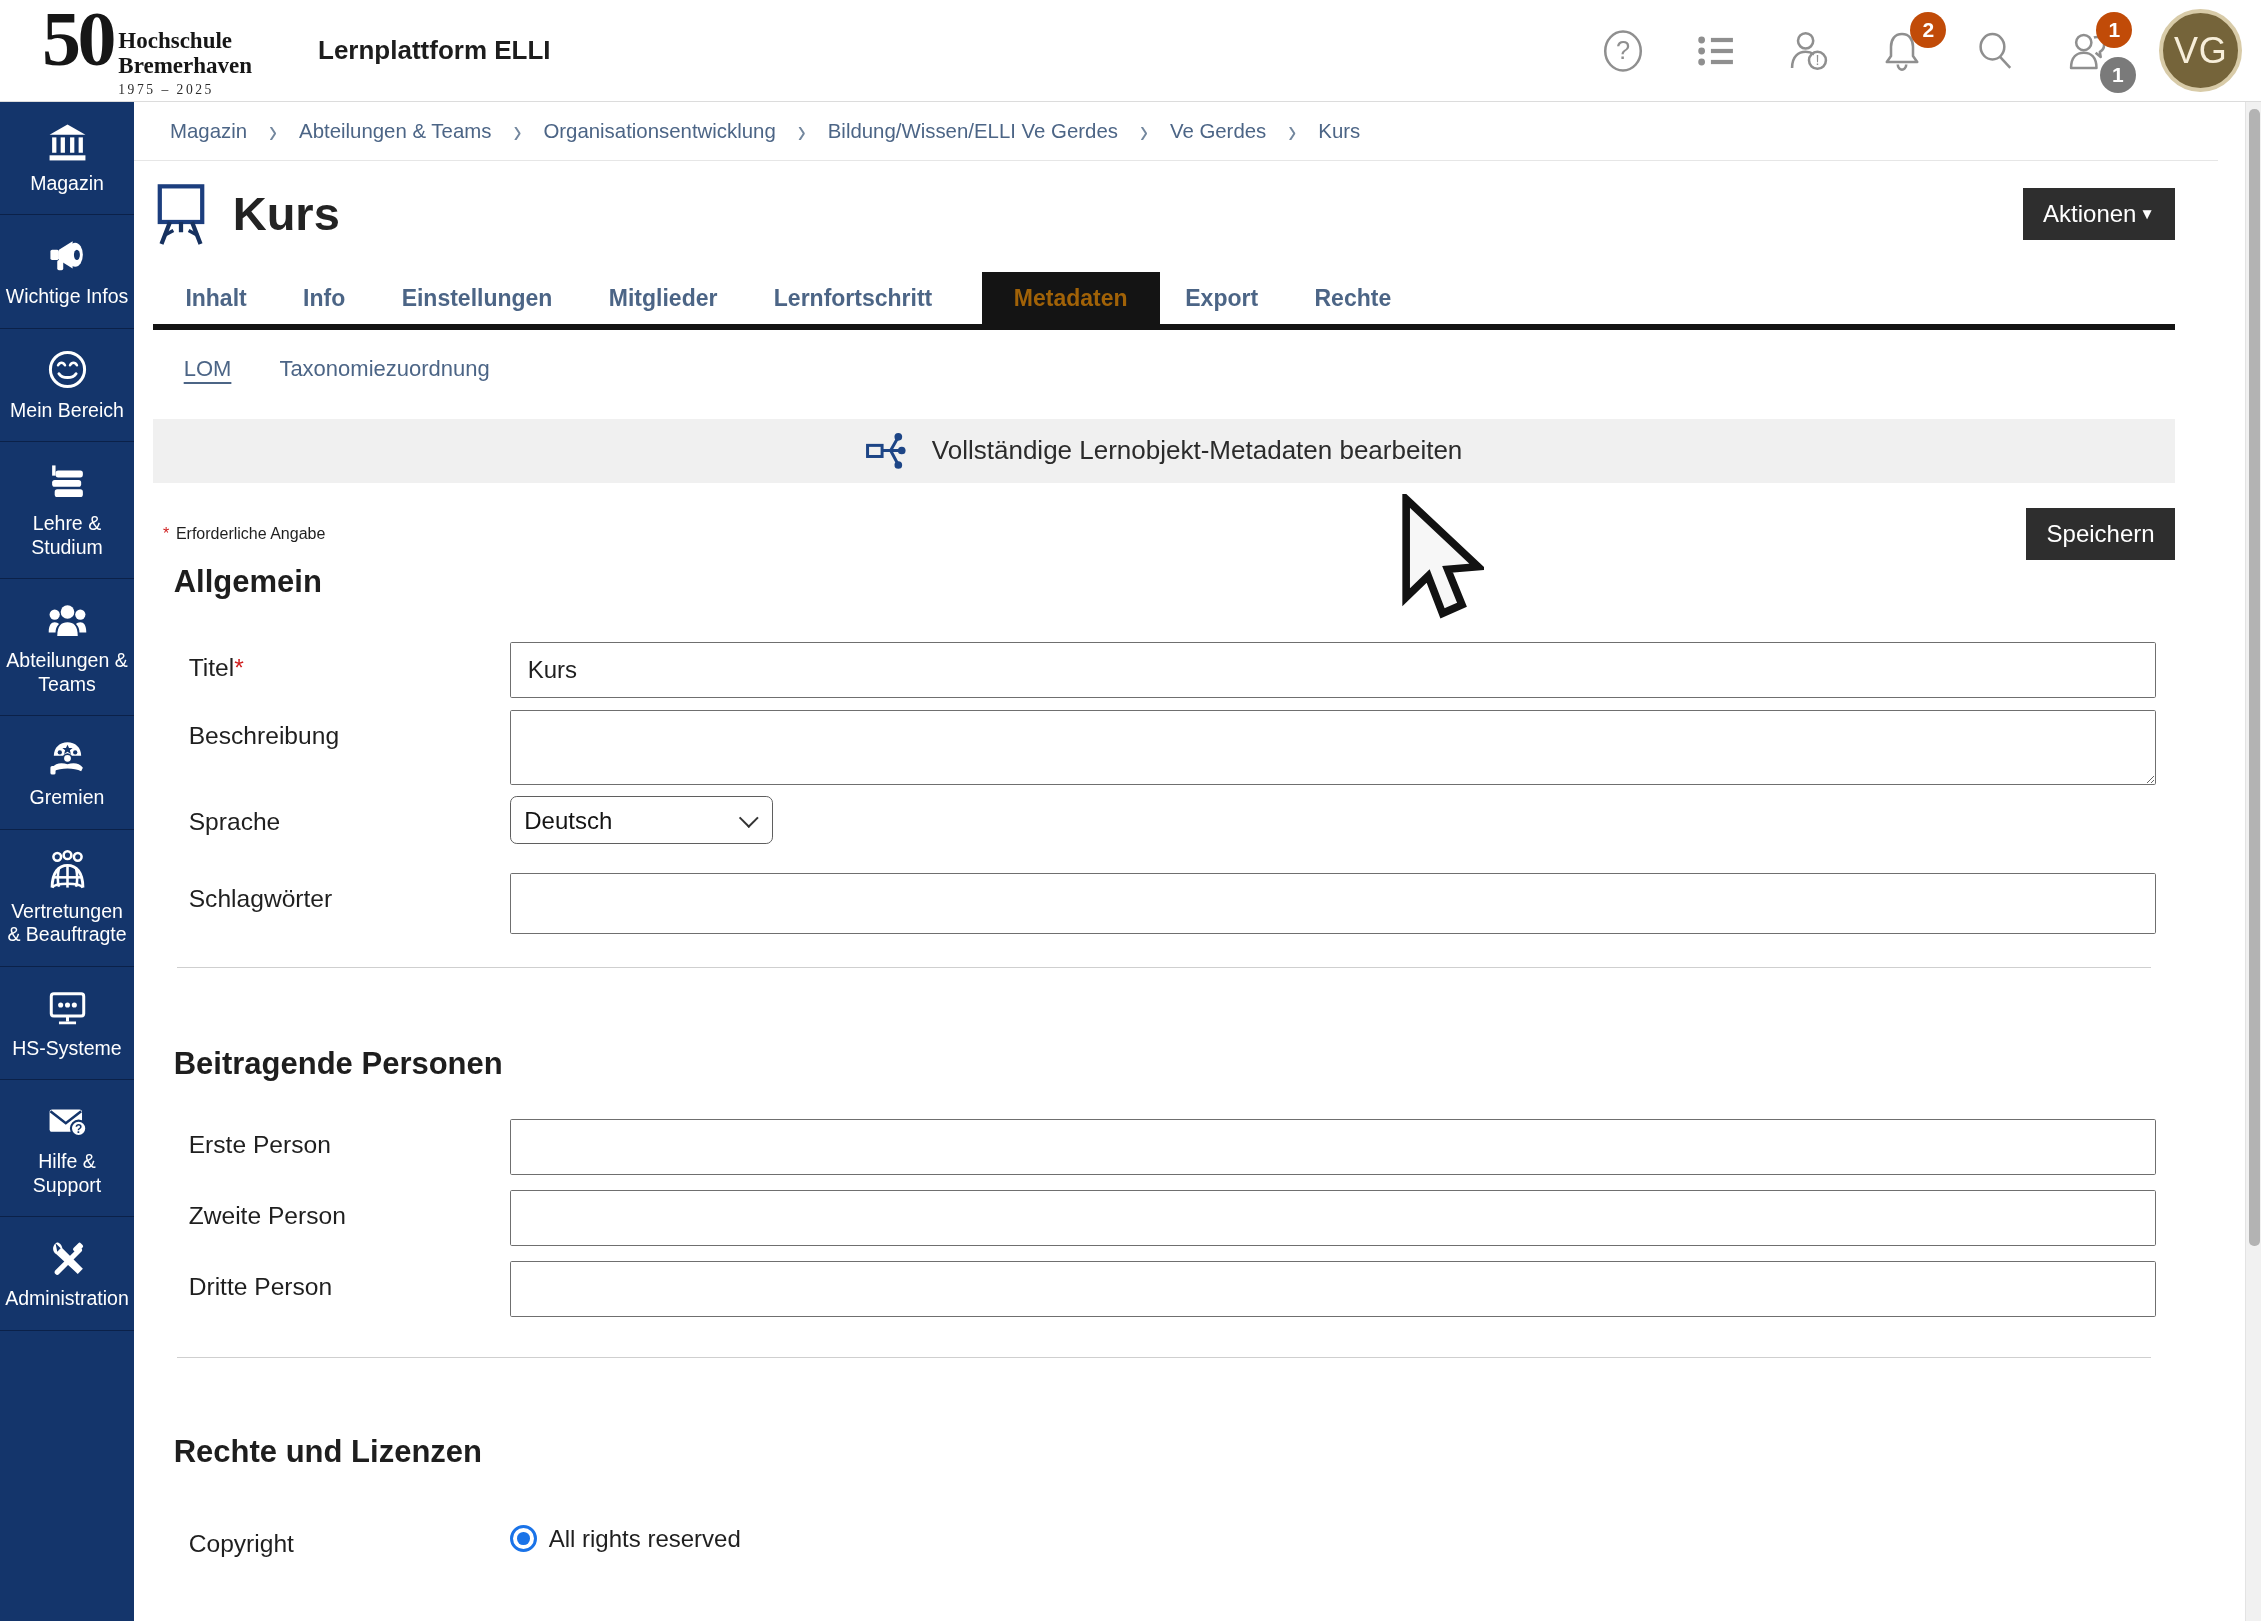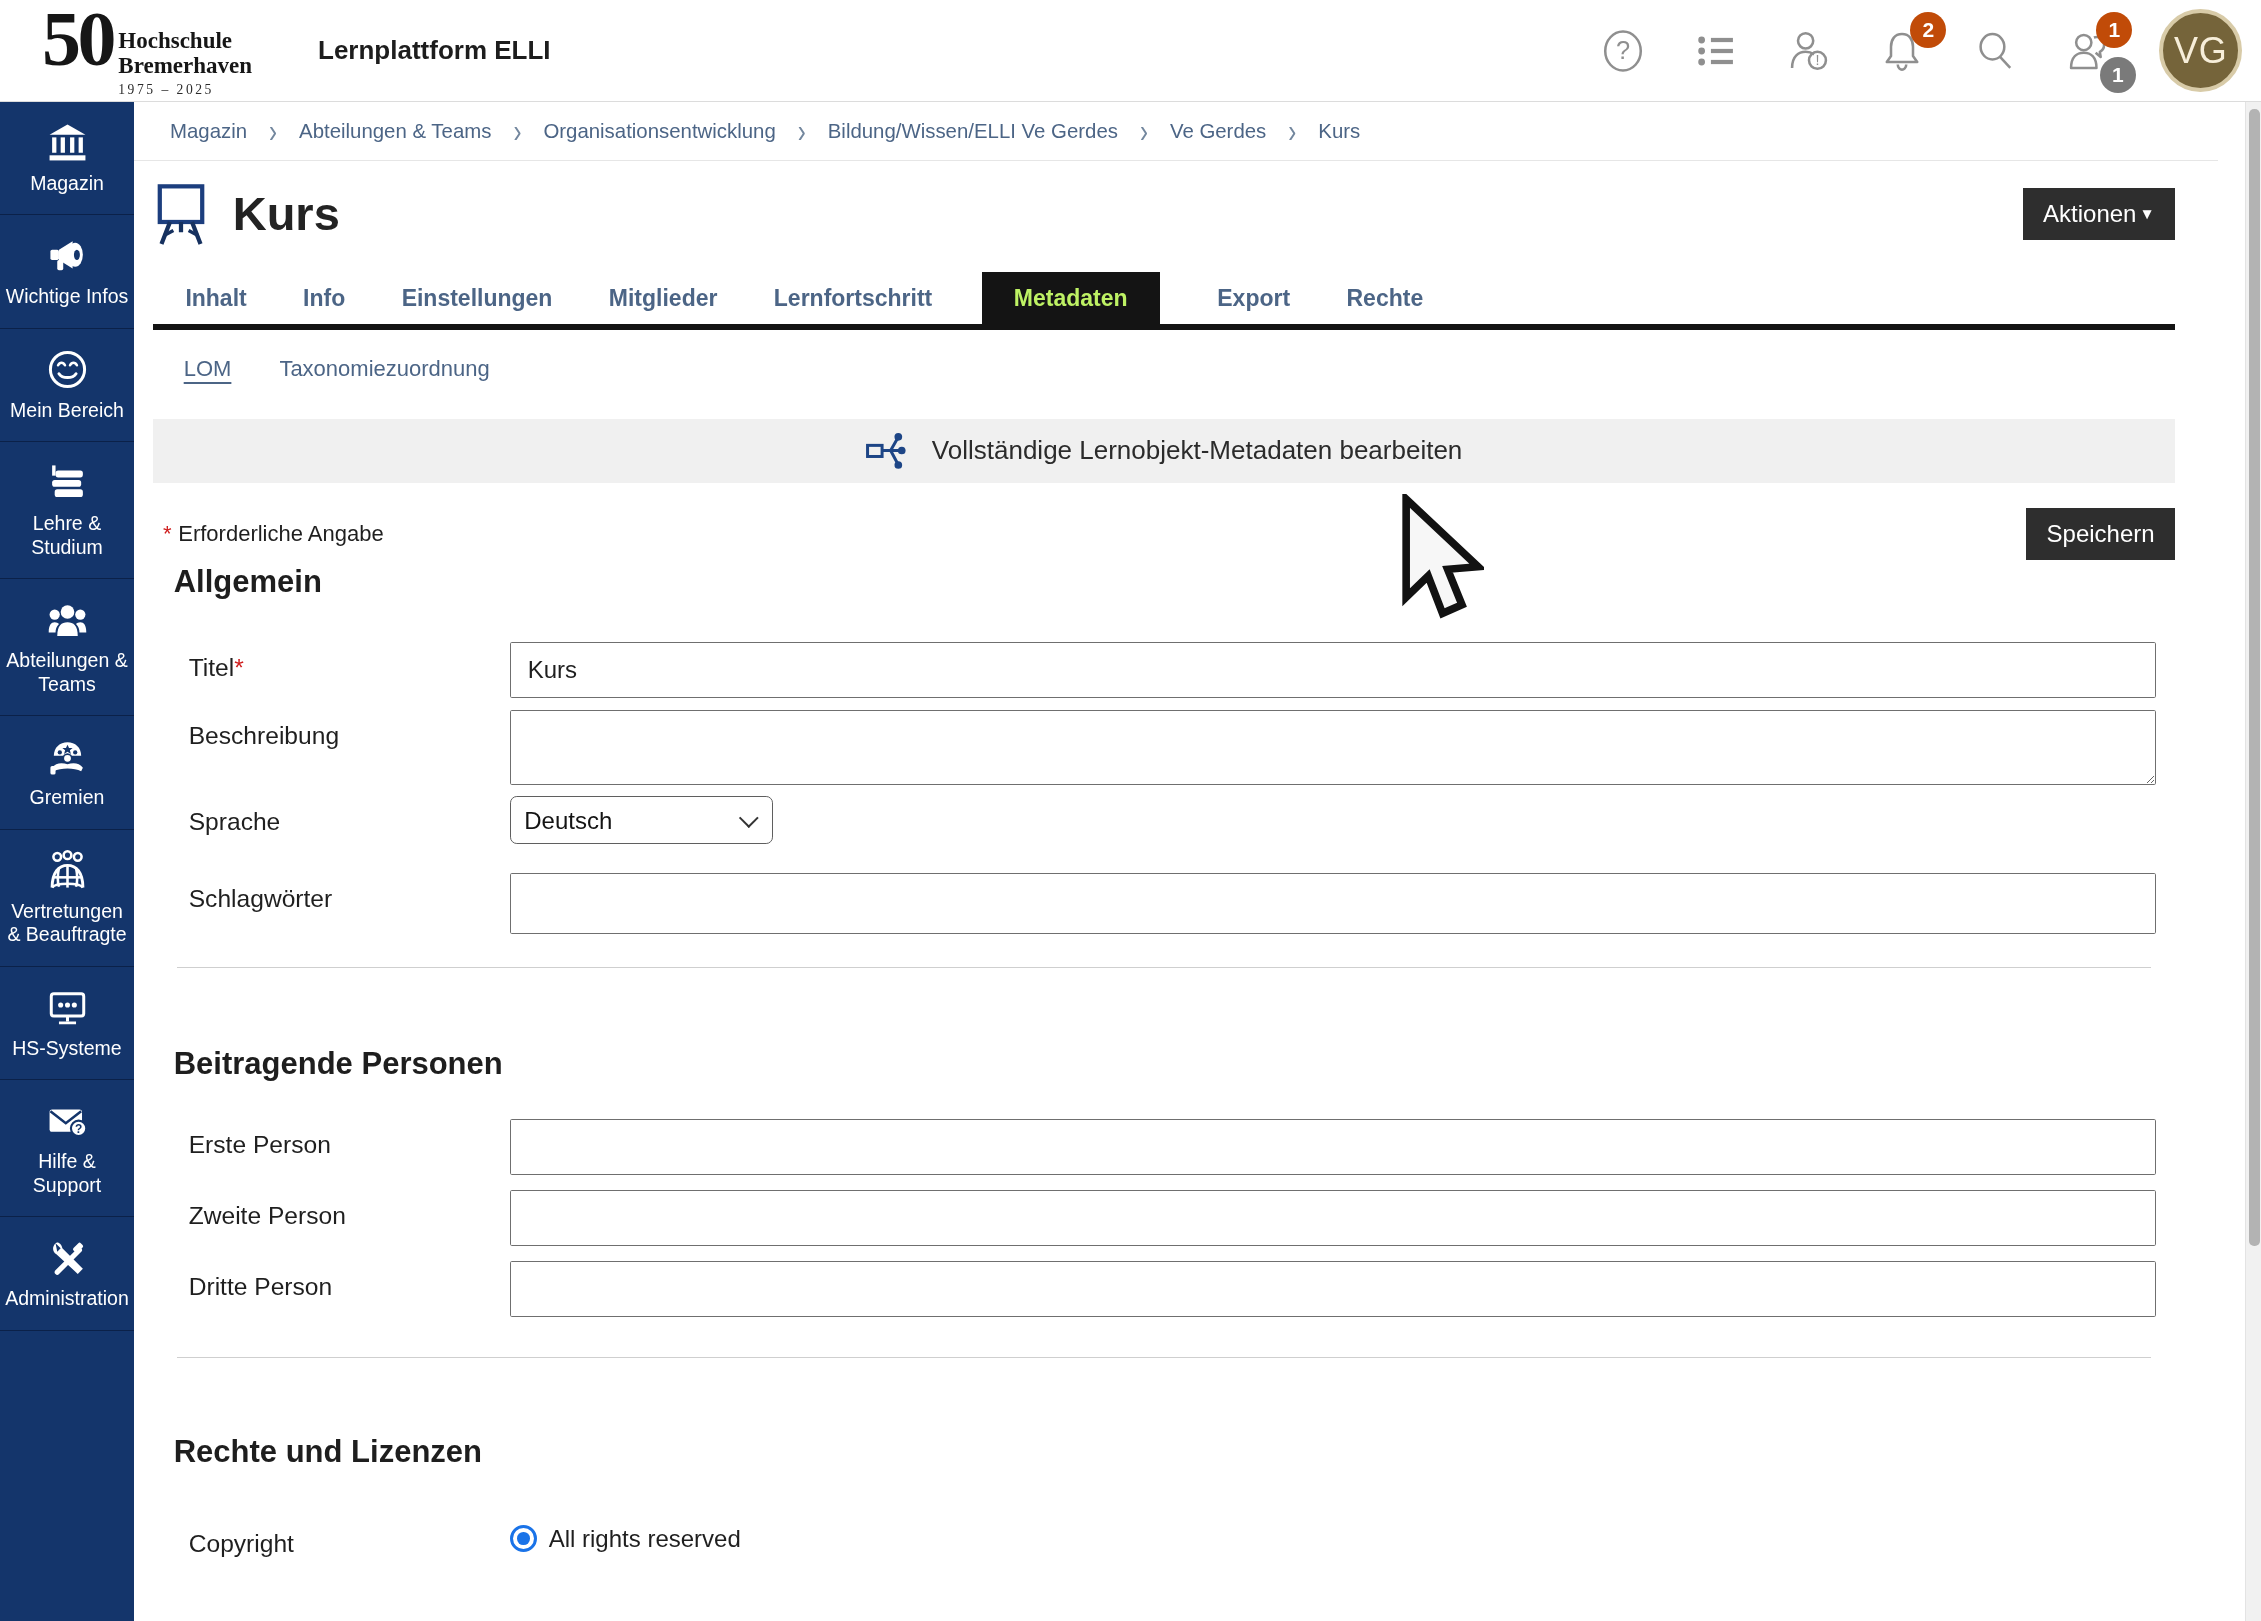--- a/index.html
+++ b/index.html
@@ -69,35 +69,35 @@
   .page-title { font-size:47px; font-weight:600; color:#232323; margin-left:24px; flex:1; }
   .btn-dark {
     background:#2e2e2e; color:#fff; font-size:24px; border:none; border-radius:0;
     padding:12px 20.4px; display:flex; align-items:center; gap:3px; cursor:pointer;
     font-family:inherit;
   }
   .btn-dark .caret { font-size:15.3px; line-height:1; }
 
   .tabs { margin-top:25.5px; display:flex; align-items:flex-end; border-bottom:6px solid #141414; padding-left:31px;font-weight:bold; }
   .tab { font-size:23px; color:#4c6586; padding:12.7px 1.7px; margin-right:53px; cursor:pointer; white-space:nowrap; }
-  .tab.active { background:#141414; color:#bef264; padding:12.7px 32px; margin-right:56px; margin-left:-5.1px; }
+  .tab.active { background:#141414; color:#a16207; padding:12.7px 32px; margin-right:24px; margin-left:-5.1px; }
 
   .subtabs { margin-top:25.5px; display:flex; gap:48px; padding-left:31px; font-size:22px; }
   .subtab { color:#4c6586; cursor:pointer; }
   .subtab.active { text-decoration:underline; text-underline-offset:6px; }
 
   .banner {
     margin-top:37px; height:64px; background:#f0f0f0;
     display:flex; align-items:center; justify-content:center; cursor:pointer;
   }
   .banner svg { width:41px; height:41px; }
   .banner-label { font-size:26px; color:#2b2b2b; margin-left:25.5px; }
 
   .save-row { margin-top:25.5px; display:flex; align-items:center; }
-  .required-note { font-size:22px; color:#1f1f1f; margin-left:10.2px; flex:1; }
+  .required-note { font-size:16px; color:#1f1f1f; margin-left:10.2px; flex:1; }
   .req-star { color:#cf1d1d; margin-right:6.8px; }
 
   .section-heading { font-size:31px; font-weight:700; color:#1e1e1e; margin-left:21px; }
   .hd-allgemein { margin-top:3.4px; }
   .hd-beitragende { margin-top:78px; }
   .hd-rechte { margin-top:76px; }
 
   .frow { display:flex; align-items:flex-start; margin-left:36px; margin-right:19.5px; }
   .flabel { width:321px; flex-shrink:0; font-size:24.6px; color:#1f1f1f; padding-top:12px; }
   .fcontrol { flex:1; }

